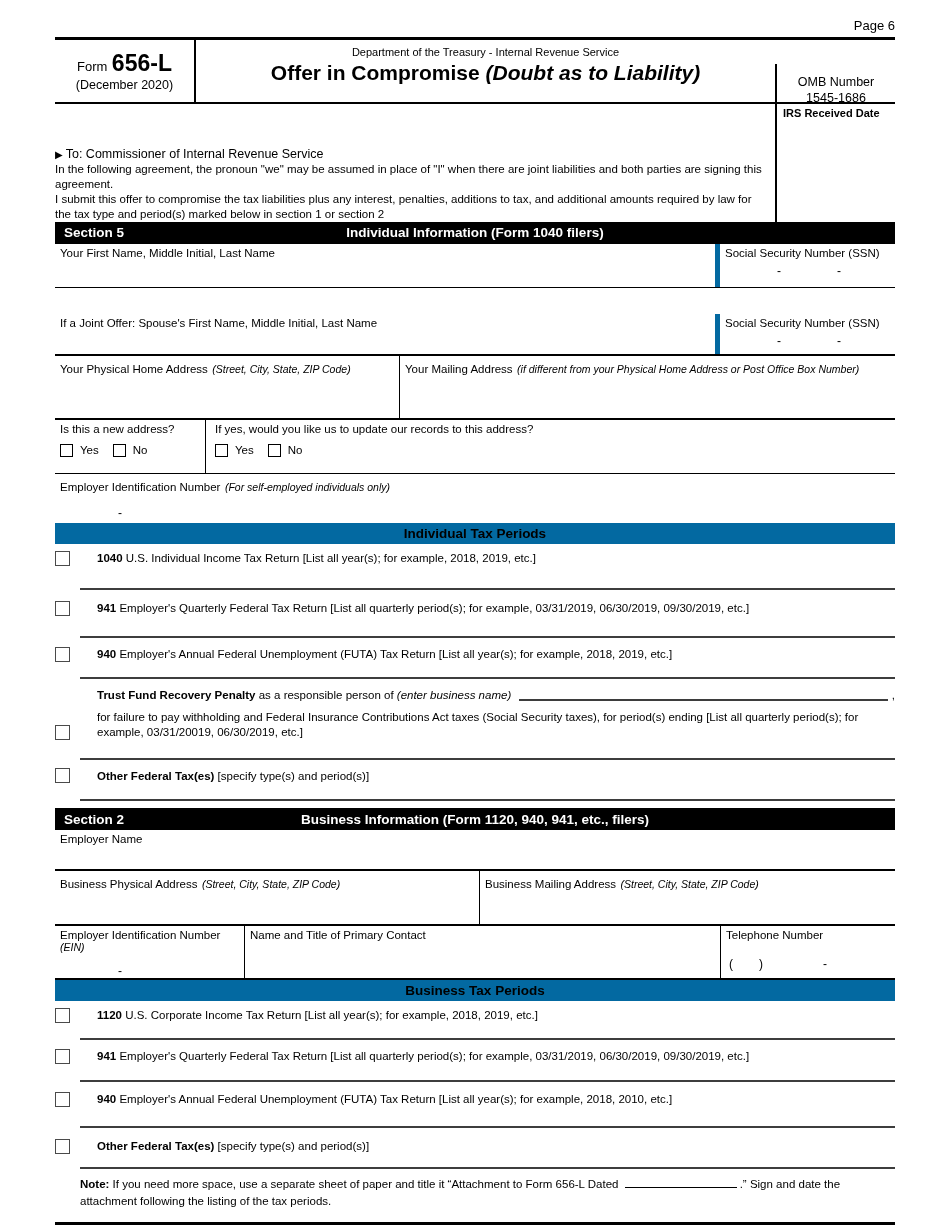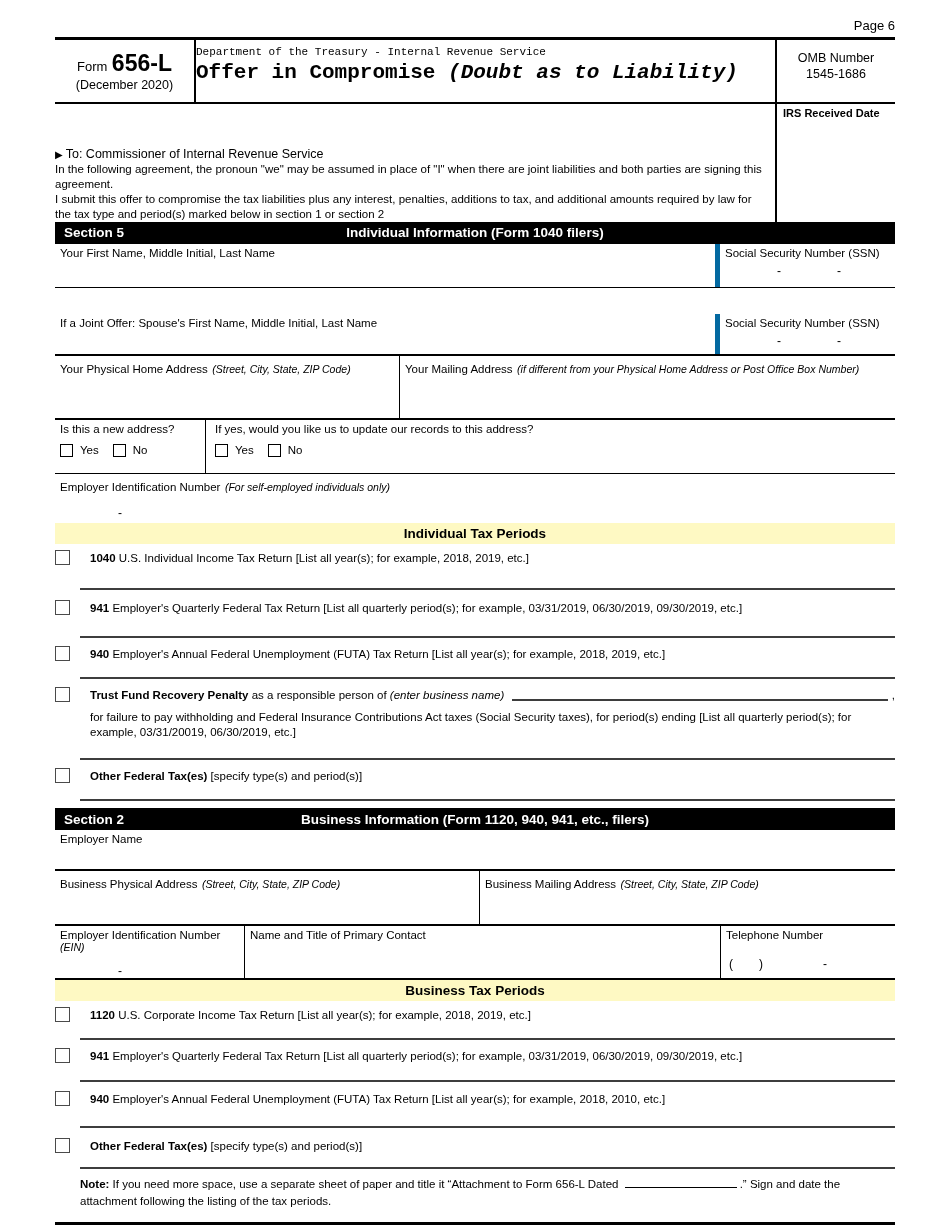--- a/index.html
+++ b/index.html
@@ -13,24 +13,24 @@
   .page { width: 950px; height: 1230px; padding: 18px 55px 0 55px; }
 
   .pageno { text-align: right; font-size: 13px; margin-bottom: 4px; }
 
   
   .hdr { display: flex; border-top: 3px solid #000; border-bottom: 2px solid #000; height: 67px; }
   .hdr-left { width: 141px; border-right: 2px solid #000; text-align: center; padding-top: 10px; }
   .form-word { font-size: 13px; }
   .form-num { font-size: 23px; font-weight: bold; }
   .form-date { font-size: 12.5px; margin-top: 1px; }
-  .hdr-center { flex: 1; text-align: left; padding-top: 6px; font-family: Liberation Mono, monospace; }
+  .hdr-center { flex: 1; text-align: center; padding-top: 6px; }
   .dept { font-size: 11px; }
   .main-title { font-size: 21px; font-weight: bold; margin-top: 3px; white-space: nowrap; }
-  .hdr-right { width: 120px; border-left: 2px solid #000; text-align: center; padding-top: 10px; font-size: 12.5px; line-height: 1.3; }
+  .hdr-right { width: 120px; border-left: 2px solid #000; text-align: center; padding-top: 10px; font-size: 12.5px; line-height: 1.3; margin-top: 24px; }
 
   
   .to-block { display: flex; min-height: 82px; }
   .to-left { flex: 1; padding: 3px 6px 0 0; }
   .to-head { font-size: 12.5px; font-weight: normal; margin-top: 40px; }
   .arrow { font-size: 10px; margin-right: 3px; }
   .to-para { font-size: 11.5px; line-height: 1.28; margin-top: 1px; }
   .to-right { width: 120px; border-left: 2px solid #000; padding: 3px 0 0 6px; font-weight: bold; font-size: 11px; }
 
   
@@ -59,24 +59,24 @@
   .r-newaddr { height: 54px; border-bottom: 1.5px solid #000; }
   .c-isnew { width: 151px; border-right: 1px solid #000; }
   .c-update { flex: 1; padding-left: 9px; }
   .cb-row { display: flex; align-items: center; margin-top: 9px; }
   .cb { width: 13px; height: 13px; border: 1.5px solid #000; display: inline-block; background: #fff; flex: none; }
   .cb-lbl { font-size: 11.5px; margin: 0 14px 0 7px; }
 
   .r-ein { min-height: 47px; padding: 3px 5px; }
   .ein-dash { padding-left: 58px; font-size: 12px; margin-top: 11px; }
 
-  .gray-bar { background: #fef9c3; height: 21px; text-align: center; font-weight: bold; font-size: 13.5px; line-height: 21px; }
-
-  
-  .tp-item { display: flex; gap: 20px; align-items: flex-start; }
+  .gray-bar { background: #0369a1; height: 21px; text-align: center; font-weight: bold; font-size: 13.5px; line-height: 21px; }
+
+  
+  .tp-item { display: flex; gap: 27px; align-items: flex-end; }
   .tp-cb { width: 15px; height: 15px; border: 1.5px solid #4a4a4a; flex: none; background: #fff; }
   .tp-text { font-size: 11.5px; line-height: 1.3; flex: 1; padding-top: 1px; }
   .tp-code { font-weight: bold; }
   .fill-line { margin-left: 25px; border-bottom: 2px solid #3d3d3d; }
   .g15 { height: 15px; } .g17 { height: 17px; } .g18 { height: 18px; }
   .g20 { height: 20px; } .g21 { height: 21px; } .g22 { height: 22px; } .g24 { height: 24px; }
   .mt6 { margin-top: 6px; } .mt8 { margin-top: 8px; } .mt9 { margin-top: 9px; } .mt10 { margin-top: 10px; }
 
   .tf-row { display: flex; align-items: flex-end; }
   .tf-row .nw { white-space: nowrap; }

